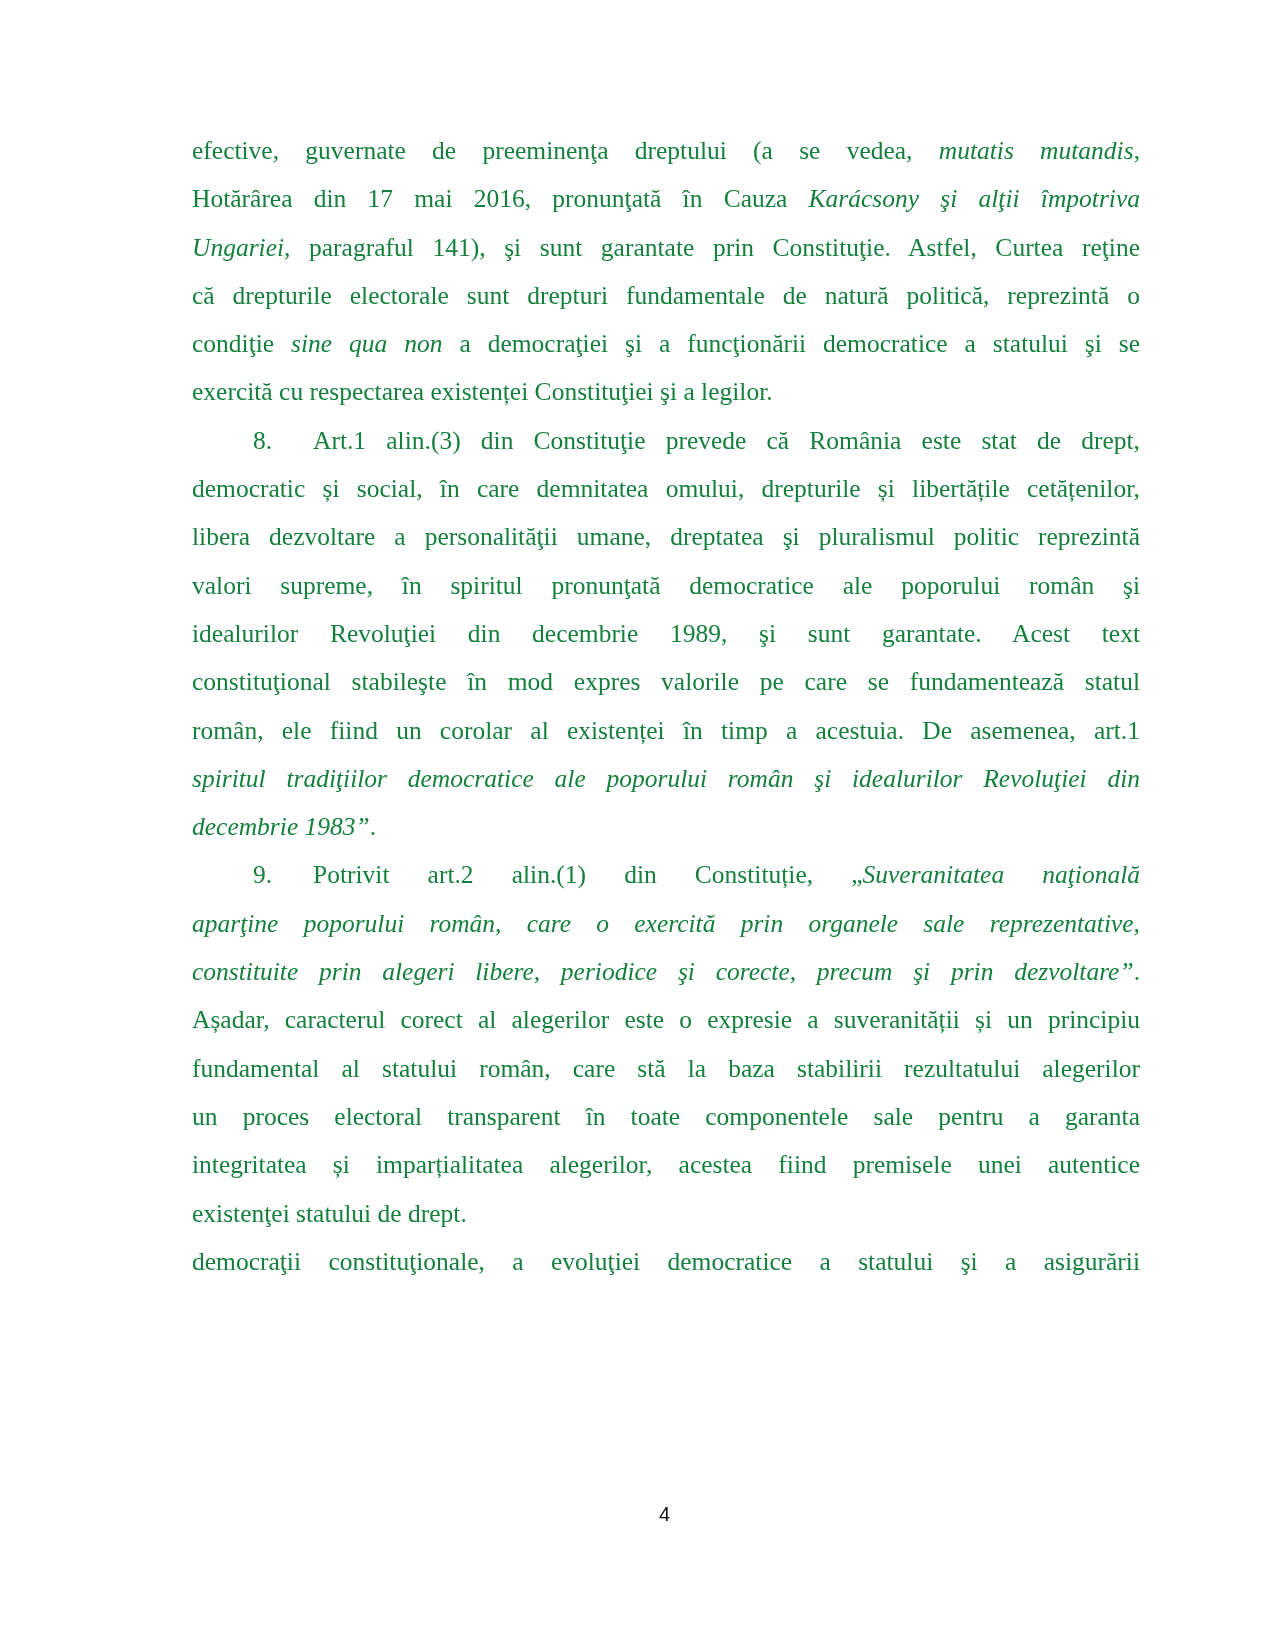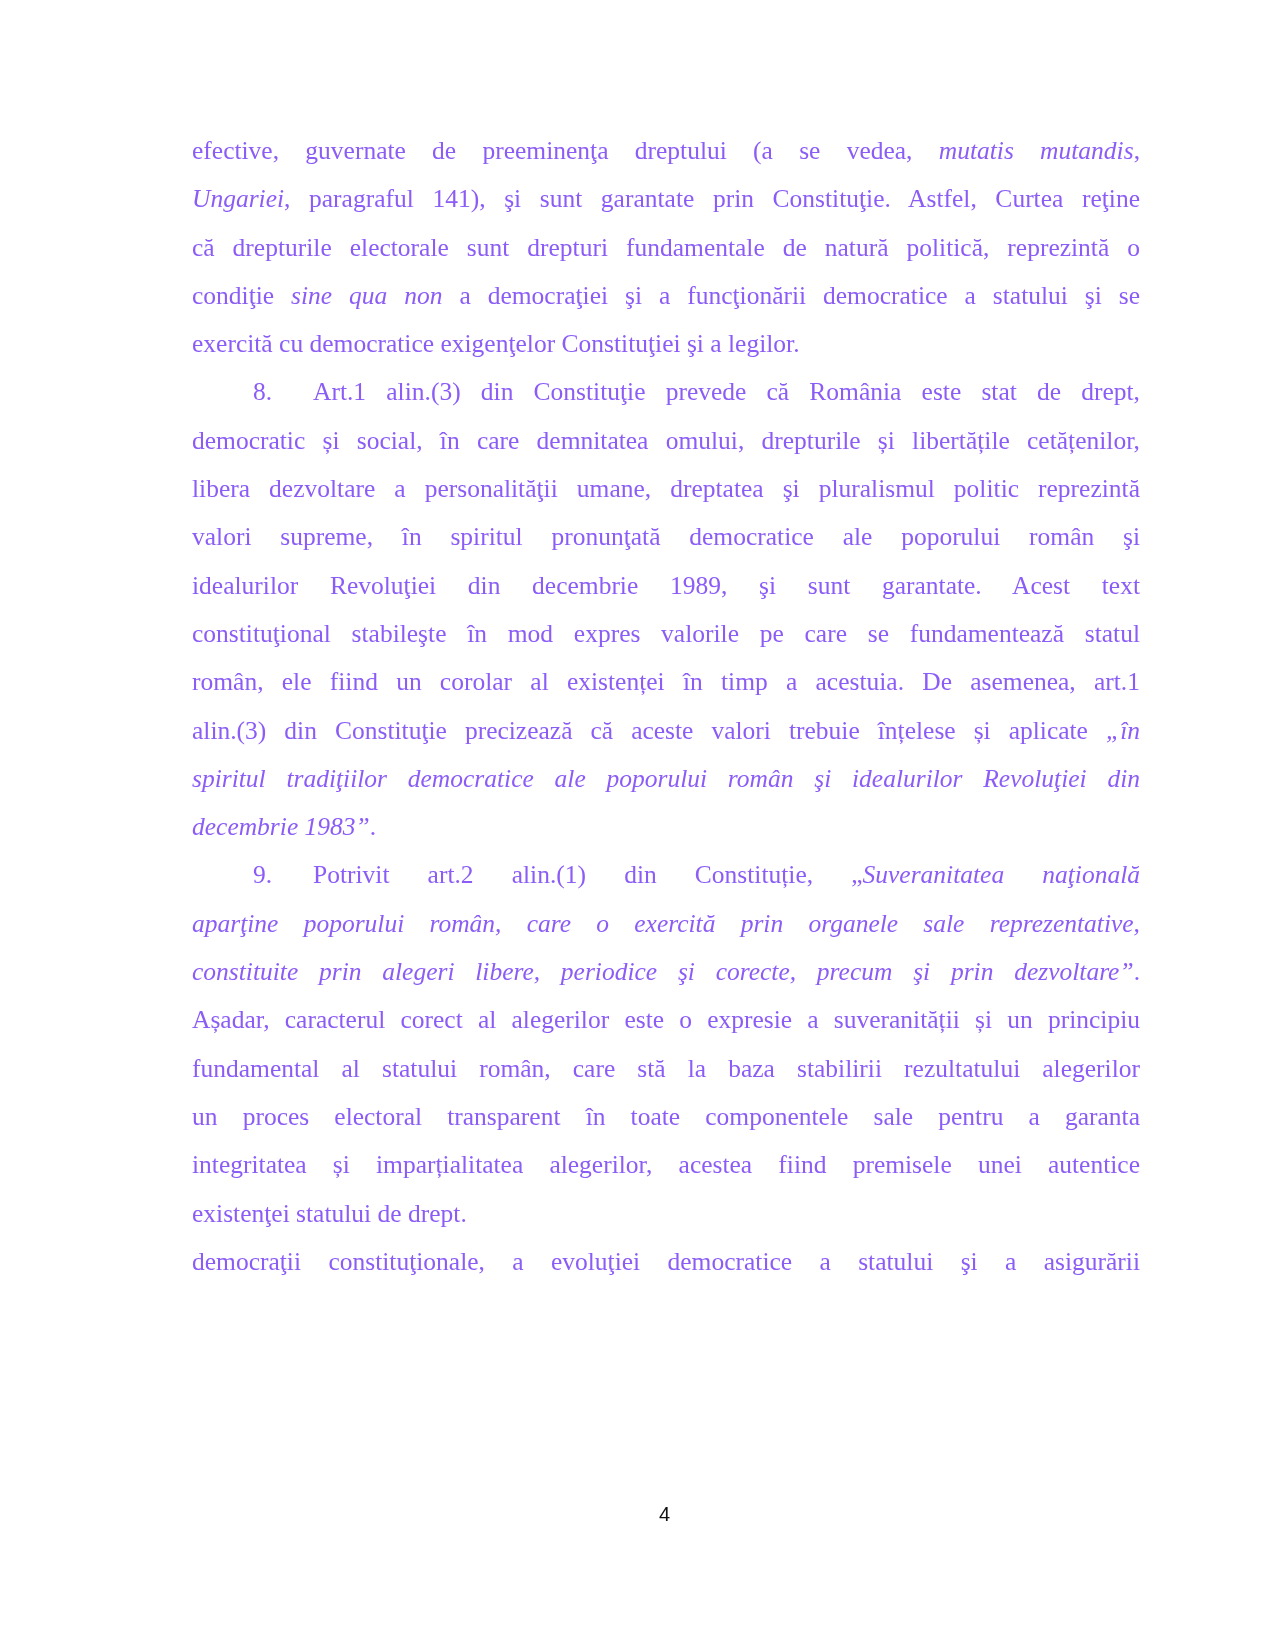--- a/index.html
+++ b/index.html
@@ -3,53 +3,53 @@
 <meta charset="utf-8">
 <style>
   html, body { margin: 0; padding: 0; background: #ffffff; }
   body { width: 1275px; height: 1650px; position: relative; overflow: hidden; }
   .page {
     position: absolute; left: 0; top: 0; width: 1275px; height: 1650px; background: #fff;
   }
   .body-text {
     position: absolute; left: 192px; top: 127px; width: 948px;
     font-family: "Liberation Serif", "DejaVu Serif", serif;
-    font-size: 25.5px; line-height: 48.3px; color: #8b5cf6;
+    font-size: 25.5px; line-height: 48.3px; color: #15803d;
   }
   .line {
     display: block; height: 48.3px; white-space: nowrap;
     text-align: justify; text-align-last: justify;
   }
   .line.last { text-align-last: left; }
   .parnum { display: inline-block; width: 60px; margin-left: 61px; }
   em, .it { font-style: italic; }
   .page-number {
     position: absolute; left: 0; width: 1275px; top: 1503px; text-align: center;
     font-family: "Liberation Sans", "DejaVu Sans", sans-serif; font-size: 20px; color: #111;
     padding-left: 54px; box-sizing: border-box;
   }
 </style>
 </head>
 <body>
 
 <div class="page">
   <div class="body-text" id="body-text">
       <div class="line"><span>efective, guvernate de preeminenţa dreptului (a se vedea, </span><span class="it">mutatis mutandis</span><span>,</span></div>
+      <div class="line"><span>Hotărârea din 17 mai 2016, pronunţată în Cauza </span><span class="it">Karácsony şi alţii împotriva</span></div>
       <div class="line"><span class="it">Ungariei</span><span>, paragraful 141), şi sunt garantate prin Constituţie. Astfel, Curtea reţine</span></div>
       <div class="line"><span>că drepturile electorale sunt drepturi fundamentale de natură politică, reprezintă o</span></div>
       <div class="line"><span>condiţie </span><span class="it">sine qua non</span><span> a democraţiei şi a funcţionării democratice a statului şi se</span></div>
-      <div class="line last"><span>exercită cu democratice exigenţelor Constituţiei şi a legilor.</span></div>
+      <div class="line last"><span>exercită cu respectarea existenței Constituţiei şi a legilor.</span></div>
       <div class="line"><span class="parnum">8.</span><span>Art.1 alin.(3) din Constituţie prevede că România este stat de drept,</span></div>
       <div class="line"><span>democratic și social, în care demnitatea omului, drepturile și libertățile cetățenilor,</span></div>
       <div class="line"><span>libera dezvoltare a personalităţii umane, dreptatea şi pluralismul politic reprezintă</span></div>
       <div class="line"><span>valori supreme, în spiritul pronunţată democratice ale poporului român şi</span></div>
       <div class="line"><span>idealurilor Revoluţiei din decembrie 1989, şi sunt garantate. Acest text</span></div>
       <div class="line"><span>constituţional stabileşte în mod expres valorile pe care se fundamentează statul</span></div>
       <div class="line"><span>român, ele fiind un corolar al existenței în timp a acestuia. De asemenea, art.1</span></div>
-      <div class="line"><span>alin.(3) din Constituţie precizează că aceste valori trebuie înțelese și aplicate </span><span class="it">„în</span></div>
       <div class="line"><span class="it">spiritul tradiţiilor democratice ale poporului român şi idealurilor Revoluţiei din</span></div>
       <div class="line last"><span class="it">decembrie 1983”</span><span>.</span></div>
       <div class="line"><span class="parnum">9.</span><span>Potrivit art.2 alin.(1) din Constituție, „</span><span class="it">Suveranitatea naţională</span></div>
       <div class="line"><span class="it">aparţine poporului român, care o exercită prin organele sale reprezentative,</span></div>
       <div class="line"><span class="it">constituite prin alegeri libere, periodice şi corecte, precum şi prin dezvoltare”</span><span>.</span></div>
       <div class="line"><span>Așadar, caracterul corect al alegerilor este o expresie a suveranității și un principiu</span></div>
       <div class="line"><span>fundamental al statului român, care stă la baza stabilirii rezultatului alegerilor</span></div>
       <div class="line"><span>un proces electoral transparent în toate componentele sale pentru a garanta</span></div>
       <div class="line"><span>integritatea și imparțialitatea alegerilor, acestea fiind premisele unei autentice</span></div>
       <div class="line last"><span>existenţei statului de drept.</span></div>

